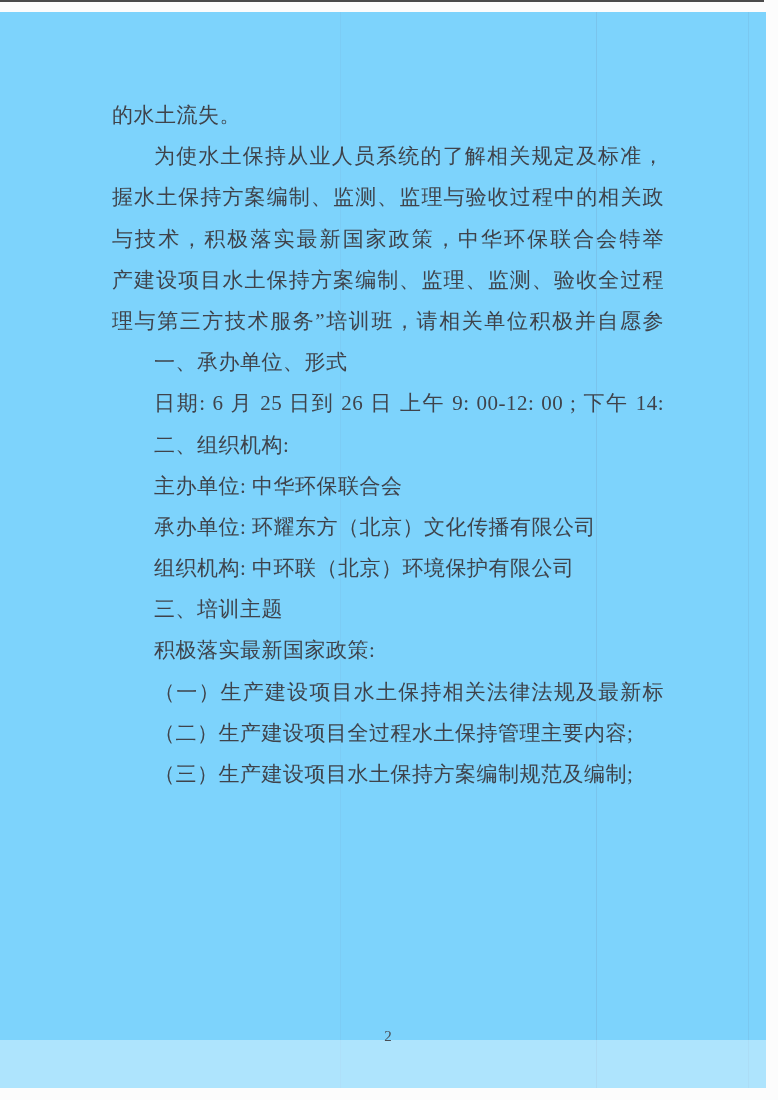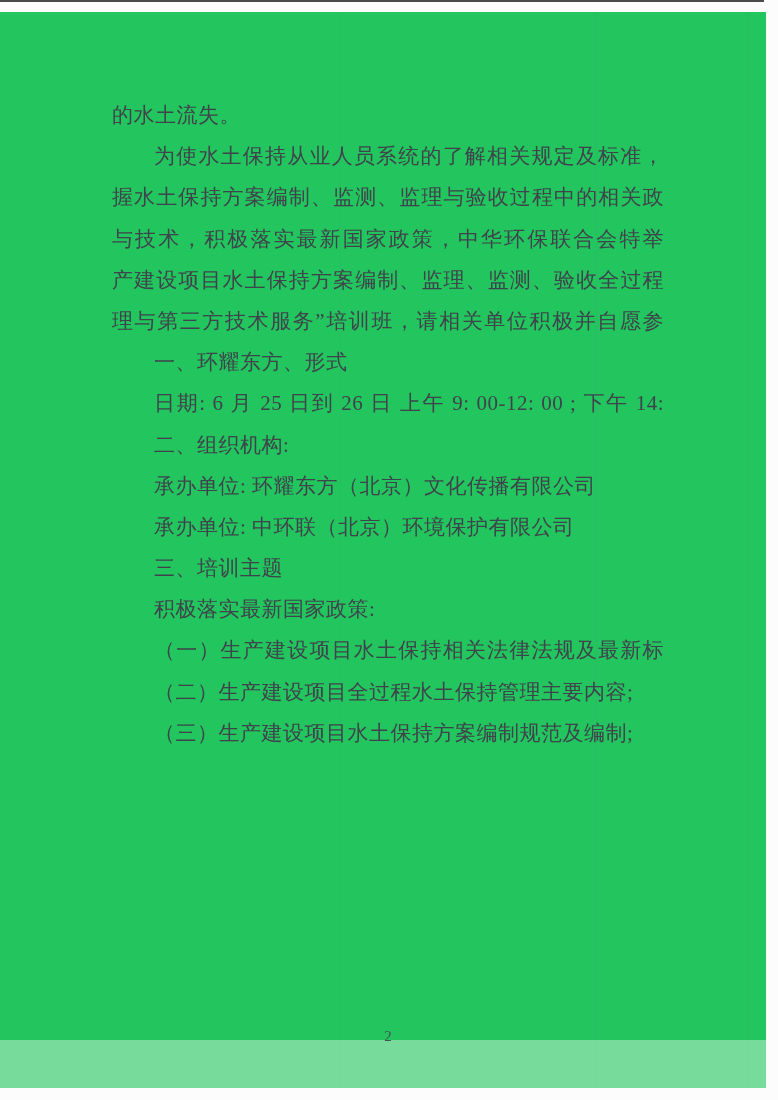--- a/index.html
+++ b/index.html
@@ -19,21 +19,21 @@
     width: 764px;
     height: 2px;
     background: #4b4b4b;
   }
   .paper {
     position: absolute;
     left: 0;
     top: 12px;
     width: 766px;
     height: 1076px;
-    background: #22c55e;
+    background: #7dd3fc;
   }
   .crease {
     position: absolute;
     top: 0;
     bottom: 0;
     width: 1px;
   }
   .crease-main   { left: 596px; background: rgba(110,120,155,0.16); }
   .crease-faint  { left: 340px; background: rgba(110,120,155,0.07); }
   .crease-right  { left: 748px; background: rgba(110,120,155,0.12); }
@@ -87,25 +87,26 @@
   <div class="crease crease-right"></div>
   <div class="bottom-band"></div>
 
   <div class="text-block">
     <div class="line">的水土流失。</div>
     <div class="line indent stretch">为使水土保持从业人员系统的了解相关规定及标准，掌</div>
     <div class="line stretch">握水土保持方案编制、监测、监理与验收过程中的相关政策</div>
     <div class="line stretch">与技术，积极落实最新国家政策，中华环保联合会特举办“生</div>
     <div class="line stretch">产建设项目水土保持方案编制、监理、监测、验收全过程管</div>
     <div class="line stretch">理与第三方技术服务”培训班，请相关单位积极并自愿参加。</div>
-    <div class="line indent">一、环耀东方、形式</div>
+    <div class="line indent">一、承办单位、形式</div>
     <div class="line indent stretch">日期: 6 月 25 日到 26 日 上午 9: 00-12: 00 ; 下午 14:</div>
     <div class="line indent">二、组织机构:</div>
+    <div class="line indent">主办单位: 中华环保联合会</div>
     <div class="line indent">承办单位: 环耀东方（北京）文化传播有限公司</div>
-    <div class="line indent">承办单位: 中环联（北京）环境保护有限公司</div>
+    <div class="line indent">组织机构: 中环联（北京）环境保护有限公司</div>
     <div class="line indent">三、培训主题</div>
     <div class="line indent">积极落实最新国家政策:</div>
     <div class="line indent stretch">（一）生产建设项目水土保持相关法律法规及最新标准</div>
     <div class="line indent">（二）生产建设项目全过程水土保持管理主要内容;</div>
     <div class="line indent">（三）生产建设项目水土保持方案编制规范及编制;</div>
   </div>
 
   <div class="page-number">2</div>
 </div>
 

